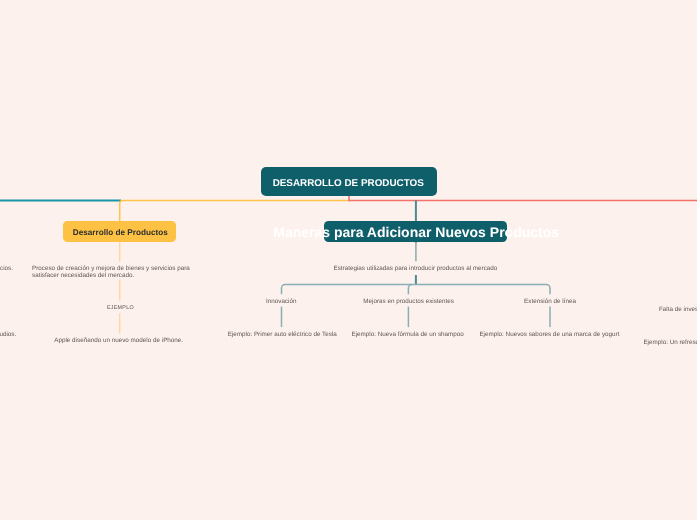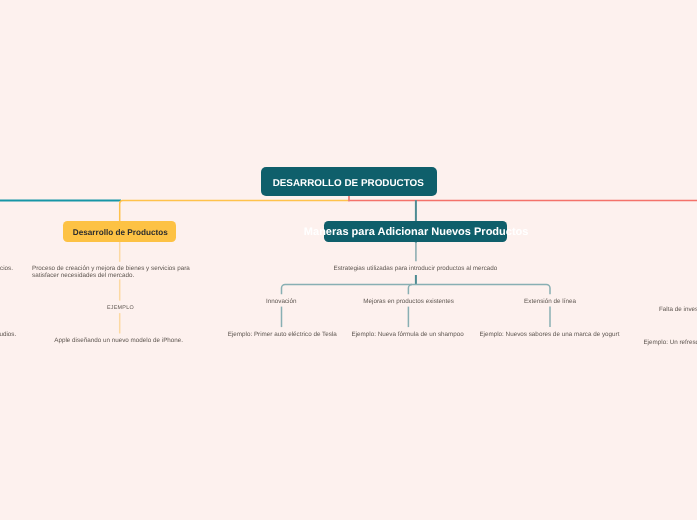--- a/index.html
+++ b/index.html
@@ -15,21 +15,21 @@
   #canvas{position:absolute;left:0;top:0;width:630px;height:520px;
            transform:translateZ(0);}
   svg.wires{position:absolute;left:0;top:0;width:697px;height:520px;pointer-events:none;}
 
   .node{position:absolute;box-sizing:border-box;display:flex;align-items:center;
         justify-content:center;white-space:nowrap;z-index:5;}
   .node > span{display:block;position:relative;top:0.8px;transform:translateZ(0);}
   .n-root{background:#0F5F6B;color:#ffffff;font-weight:bold;font-size:9.85px;
           letter-spacing:0.02px;border-radius:5px;}
   .n-root > span{top:1.8px;left:-0.6px;}
-  .n-teal{background:#0F5F6B;color:#ffffff;font-weight:bold;font-size:11px;
+  .n-teal{background:#0F5F6B;color:#ffffff;font-weight:bold;font-size:14px;
           border-radius:4.5px;}
   .n-teal > span{top:0.7px;left:0.7px;}
   .n-orange{background:#FDC244;color:#2E2E2E;font-weight:bold;font-size:8.2px;
             border-radius:4.5px;}
   .n-orange > span{top:0.9px;left:0.5px;}
 
   
   .tw{position:absolute;z-index:4;display:flex;justify-content:center;
       align-items:flex-start;}
   .tw > span{display:block;text-align:left;color:#5E5650;

